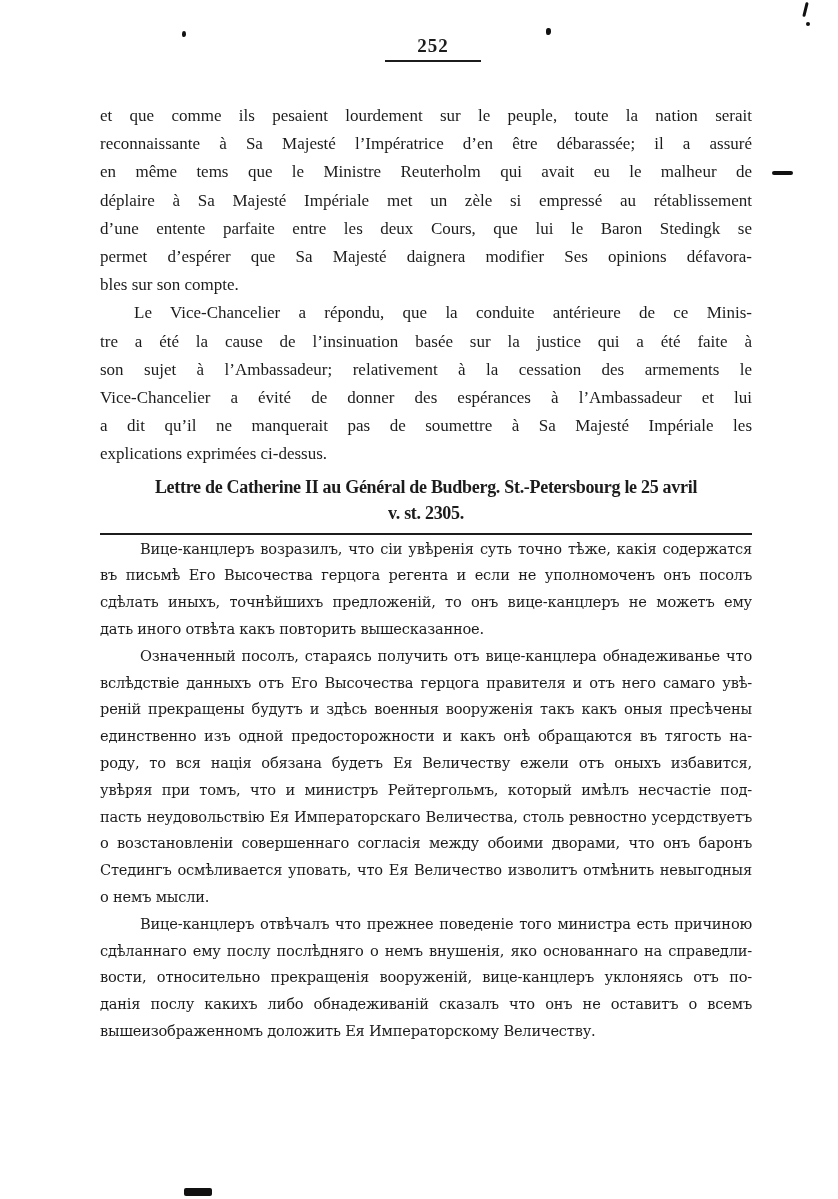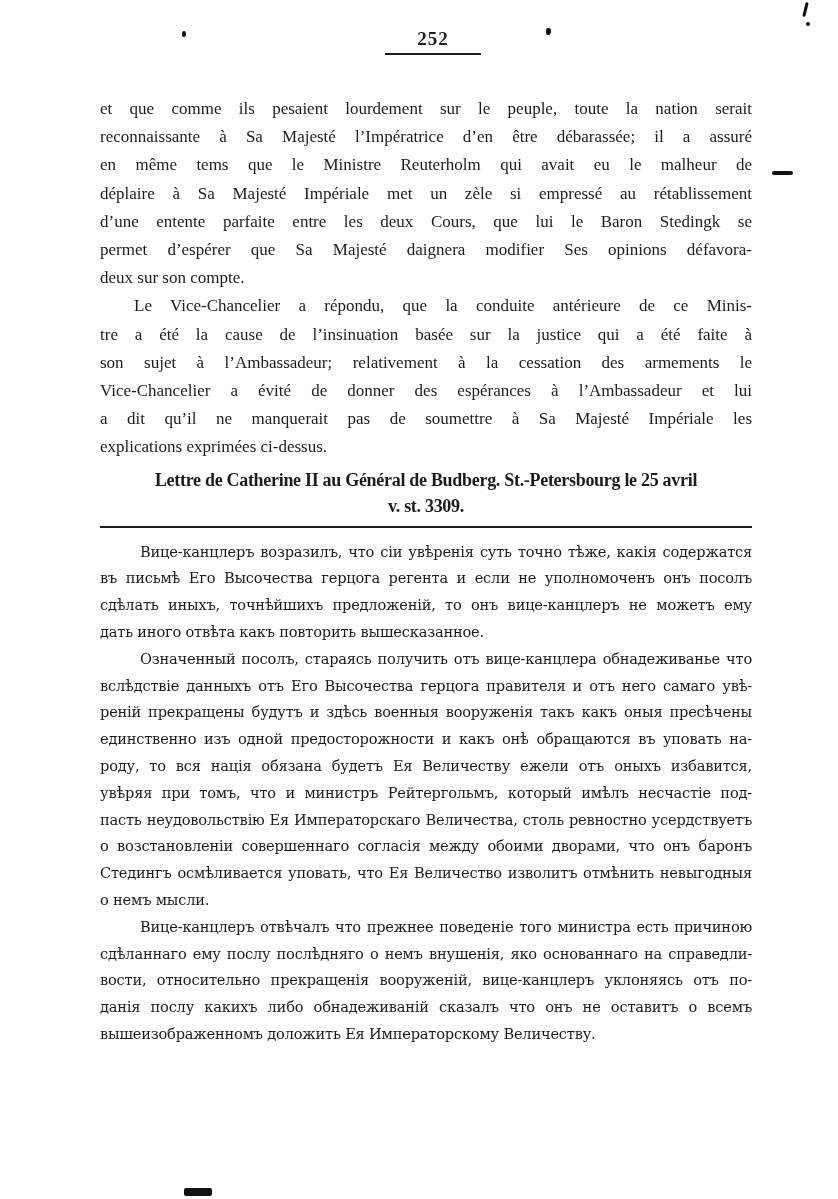--- a/index.html
+++ b/index.html
@@ -18,21 +18,21 @@
 
   .content {
     position: absolute;
     left: 100px;
     top: 0;
     width: 652px;
   }
 
   
   .pagenum-wrap {
-    margin-top: 28px;
+    margin-top: 35px;
     width: fit-content;
     margin-left: auto;
     margin-right: auto;
     transform: translateX(7px);
     text-align: center;
   }
   .pagenum {
     font-weight: bold;
     font-size: 19px;
     line-height: 22px;
@@ -73,21 +73,21 @@
 
   
   .footnote-rule {
     margin-top: 7px;
     border-top: 2px solid var(--ink);
     width: 652px;
   }
 
   
   .russian {
-    margin-top: 11px;
+    margin-top: 1px;
     font-family: "DejaVu Serif", serif;
     font-size: 14.6px;
     line-height: 26.8px;
     letter-spacing: -0.2px;
   }
   .russian .para.indent .line:first-child { text-indent: 40px; }
 
   
   .artifact { position: absolute; background: #111; }
   .artifact-tick-top-right {
@@ -113,54 +113,54 @@
     </div>
 
     <div class="french">
         <div class="para">
           <div class="line">et que comme ils pesaient lourdement sur le peuple, toute la nation serait</div>
           <div class="line">reconnaissante à Sa Majesté l’Impératrice d’en être débarassée; il a assuré</div>
           <div class="line">en même tems que le Ministre Reuterholm qui avait eu le malheur de</div>
           <div class="line">déplaire à Sa Majesté Impériale met un zèle si empressé au rétablissement</div>
           <div class="line">d’une entente parfaite entre les deux Cours, que lui le Baron Stedingk se</div>
           <div class="line">permet d’espérer que Sa Majesté daignera modifier Ses opinions défavora-</div>
-          <div class="line last">deux sur son compte.</div>
+          <div class="line last">bles sur son compte.</div>
         </div>
         <div class="para indent">
           <div class="line">Le Vice-Chancelier a répondu, que la conduite antérieure de ce Minis-</div>
           <div class="line">tre a été la cause de l’insinuation basée sur la justice qui a été faite à</div>
           <div class="line">son sujet à l’Ambassadeur; relativement à la cessation des armements le</div>
           <div class="line">Vice-Chancelier a évité de donner des espérances à l’Ambassadeur et lui</div>
           <div class="line">a dit qu’il ne manquerait pas de soumettre à Sa Majesté Impériale les</div>
           <div class="line last">explications exprimées ci-dessus.</div>
         </div>
       </div>
 
     <div class="heading-block">
         <div class="para">
           <div class="line">Lettre de Catherine II au Général de Budberg. St.-Petersbourg le 25 avril</div>
-          <div class="line last">v. st. 3309.</div>
+          <div class="line last">v. st. 2305.</div>
         </div>
       </div>
 
 
     <div class="footnote-rule"></div>
 
     <div class="russian">
         <div class="para indent">
           <div class="line">Вице-канцлеръ возразилъ, что сіи увѣренія суть точно тѣже, какія содержатся</div>
           <div class="line">въ письмѣ Его Высочества герцога регента и если не уполномоченъ онъ посолъ</div>
           <div class="line">сдѣлать иныхъ, точнѣйшихъ предложеній, то онъ вице-канцлеръ не можетъ ему</div>
           <div class="line last">дать иного отвѣта какъ повторить вышесказанное.</div>
         </div>
         <div class="para indent">
           <div class="line">Означенный посолъ, стараясь получить отъ вице-канцлера обнадеживанье что</div>
           <div class="line">вслѣдствіе данныхъ отъ Его Высочества герцога правителя и отъ него самаго увѣ-</div>
           <div class="line">реній прекращены будутъ и здѣсь военныя вооруженія такъ какъ оныя пресѣчены</div>
-          <div class="line">единственно изъ одной предосторожности и какъ онѣ обращаются въ уповать на-</div>
+          <div class="line">единственно изъ одной предосторожности и какъ онѣ обращаются въ тягость на-</div>
           <div class="line">роду, то вся нація обязана будетъ Ея Величеству ежели отъ оныхъ избавится,</div>
           <div class="line">увѣряя при томъ, что и министръ Рейтергольмъ, который имѣлъ несчастіе под-</div>
           <div class="line">пасть неудовольствію Ея Императорскаго Величества, столь ревностно усердствуетъ</div>
           <div class="line">о возстановленіи совершеннаго согласія между обоими дворами, что онъ баронъ</div>
           <div class="line">Стедингъ осмѣливается уповать, что Ея Величество изволитъ отмѣнить невыгодныя</div>
           <div class="line last">о немъ мысли.</div>
         </div>
         <div class="para indent">
           <div class="line">Вице-канцлеръ отвѣчалъ что прежнее поведеніе того министра есть причиною</div>
           <div class="line">сдѣланнаго ему послу послѣдняго о немъ внушенія, яко основаннаго на справедли-</div>

